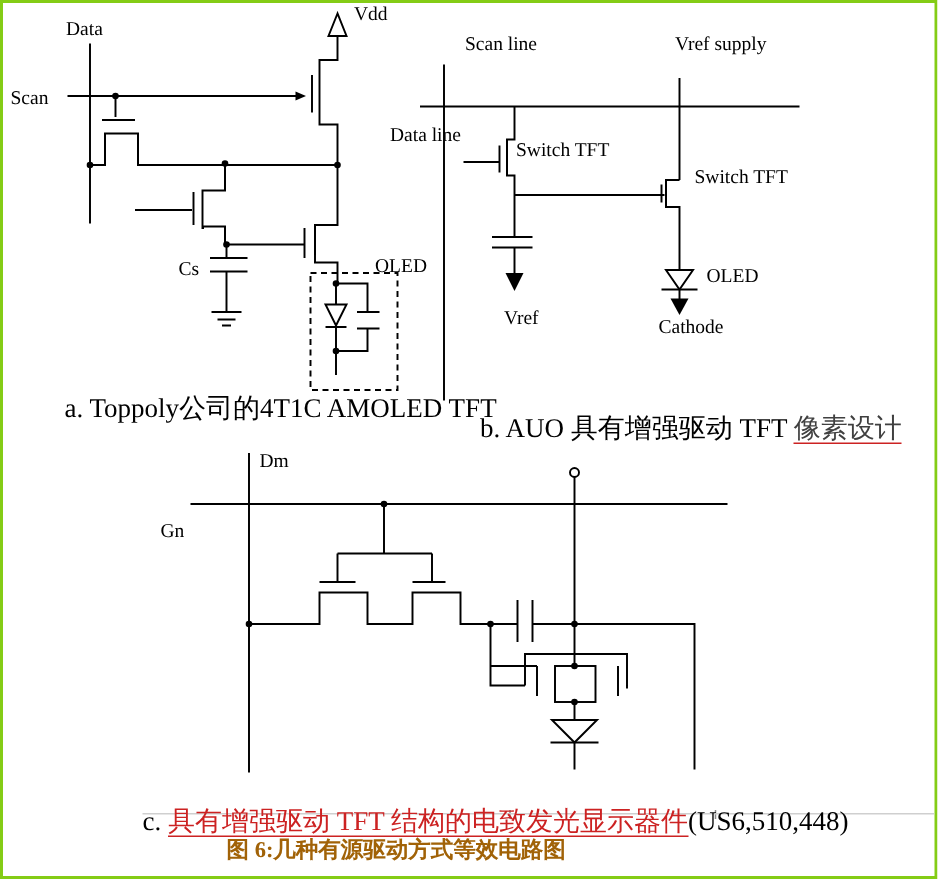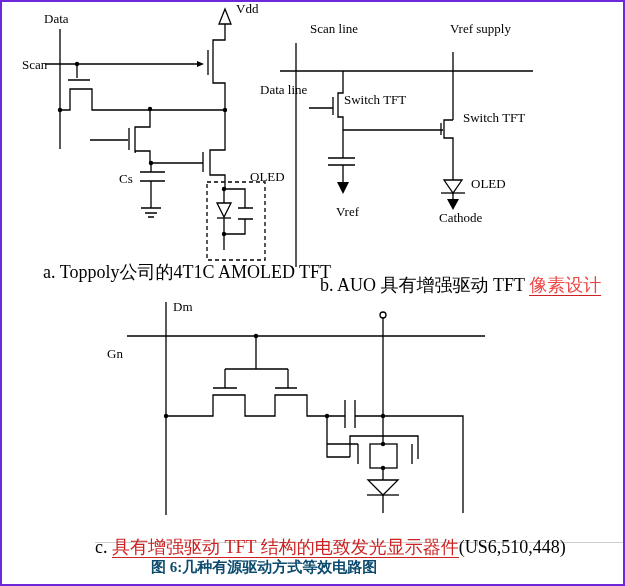--- a/index.html
+++ b/index.html
@@ -1,18 +1,18 @@
 <!DOCTYPE html>
 <html><head>
 <meta charset="utf-8">
 <style>
   html,body{margin:0;padding:0;background:#ffffff;}
   #figure-root{
     position:relative;width:621px;height:582px;background:#ffffff;
-    border:2px solid #6d28d9;overflow:hidden;
+    border:2px solid #84cc16;overflow:hidden;
     font-family:"Liberation Serif","DejaVu Serif",serif;
   }
   #circuit-svg{position:absolute;left:0;top:0;}
   .lbl{
     position:absolute;color:#000;font-size:13px;line-height:13px;
     white-space:pre;font-family:"Liberation Serif","DejaVu Serif",serif;
   }
   .cap{position:absolute;font-size:18px;line-height:15px;white-space:pre;color:#000;}
   .red-u{border-bottom:1px solid; text-decoration:none;}
   #fig-caption{
@@ -120,41 +120,41 @@
     </g>
 
     <g stroke="#8a8a8a" stroke-width="1">
       <path d="M340,540 V546 M477,540 V546"></path>
     </g>
   </svg>
 
   <div class="hairline" style="left:93px;top:540px;width:528px;"></div>
 
   <span class="lbl" style="left:42px;top:10px">Data</span>
-  <span class="lbl" style="left:20px;top:56px">Scan</span>
+  <span class="lbl" style="left:5px;top:56px">Scan</span>
   <span class="lbl" style="left:234px;top:0px">Vdd</span>
   <span class="lbl" style="left:117px;top:170px">Cs</span>
   <span class="lbl" style="left:248px;top:168px">OLED</span>
 
   <span class="lbl" style="left:308px;top:20px">Scan line</span>
   <span class="lbl" style="left:448px;top:20px">Vref supply</span>
   <span class="lbl" style="left:258px;top:81px">Data line</span>
   <span class="lbl" style="left:342px;top:91px">Switch TFT</span>
   <span class="lbl" style="left:461px;top:109px">Switch TFT</span>
   <span class="lbl" style="left:334px;top:203px">Vref</span>
   <span class="lbl" style="left:469px;top:175px">OLED</span>
   <span class="lbl" style="left:437px;top:209px">Cathode</span>
 
   <span class="lbl" style="left:171px;top:298px">Dm</span>
   <span class="lbl" style="left:105px;top:345px">Gn</span>
 
   <div class="cap" style="left:41px;top:263px">a. Toppoly公司的4T1C AMOLED TFT</div>
 
   <div class="cap" style="left:300px;top:261px">
-    <span>b. AUO 具有增强驱动 TFT </span><span class="red-u" style="color: #ef4444; border-bottom-color: rgb(204, 34, 34);">像素设计</span>
+    <span>b. AUO 具有增强驱动 TFT </span><span class="red-u" style="color: #404040; border-bottom-color: rgb(204, 34, 34);">像素设计</span>
   </div>
 
   <div class="cap" style="left:75px;top:523px">
     <span>c. </span><span class="red-u" style="color: rgb(204, 34, 34); border-bottom-color: rgb(204, 34, 34);">具有增强驱动 TFT 结构的电致发光显示器件</span><span>(US6,510,448)</span>
   </div>
 
-  <div id="fig-caption" style="left: 149px; top: 557px; color: #0c4a6e;">图 6:几种有源驱动方式等效电路图</div>
+  <div id="fig-caption" style="left: 149px; top: 557px; color: #a16207;">图 6:几种有源驱动方式等效电路图</div>
 </div>
 
 </body></html>

